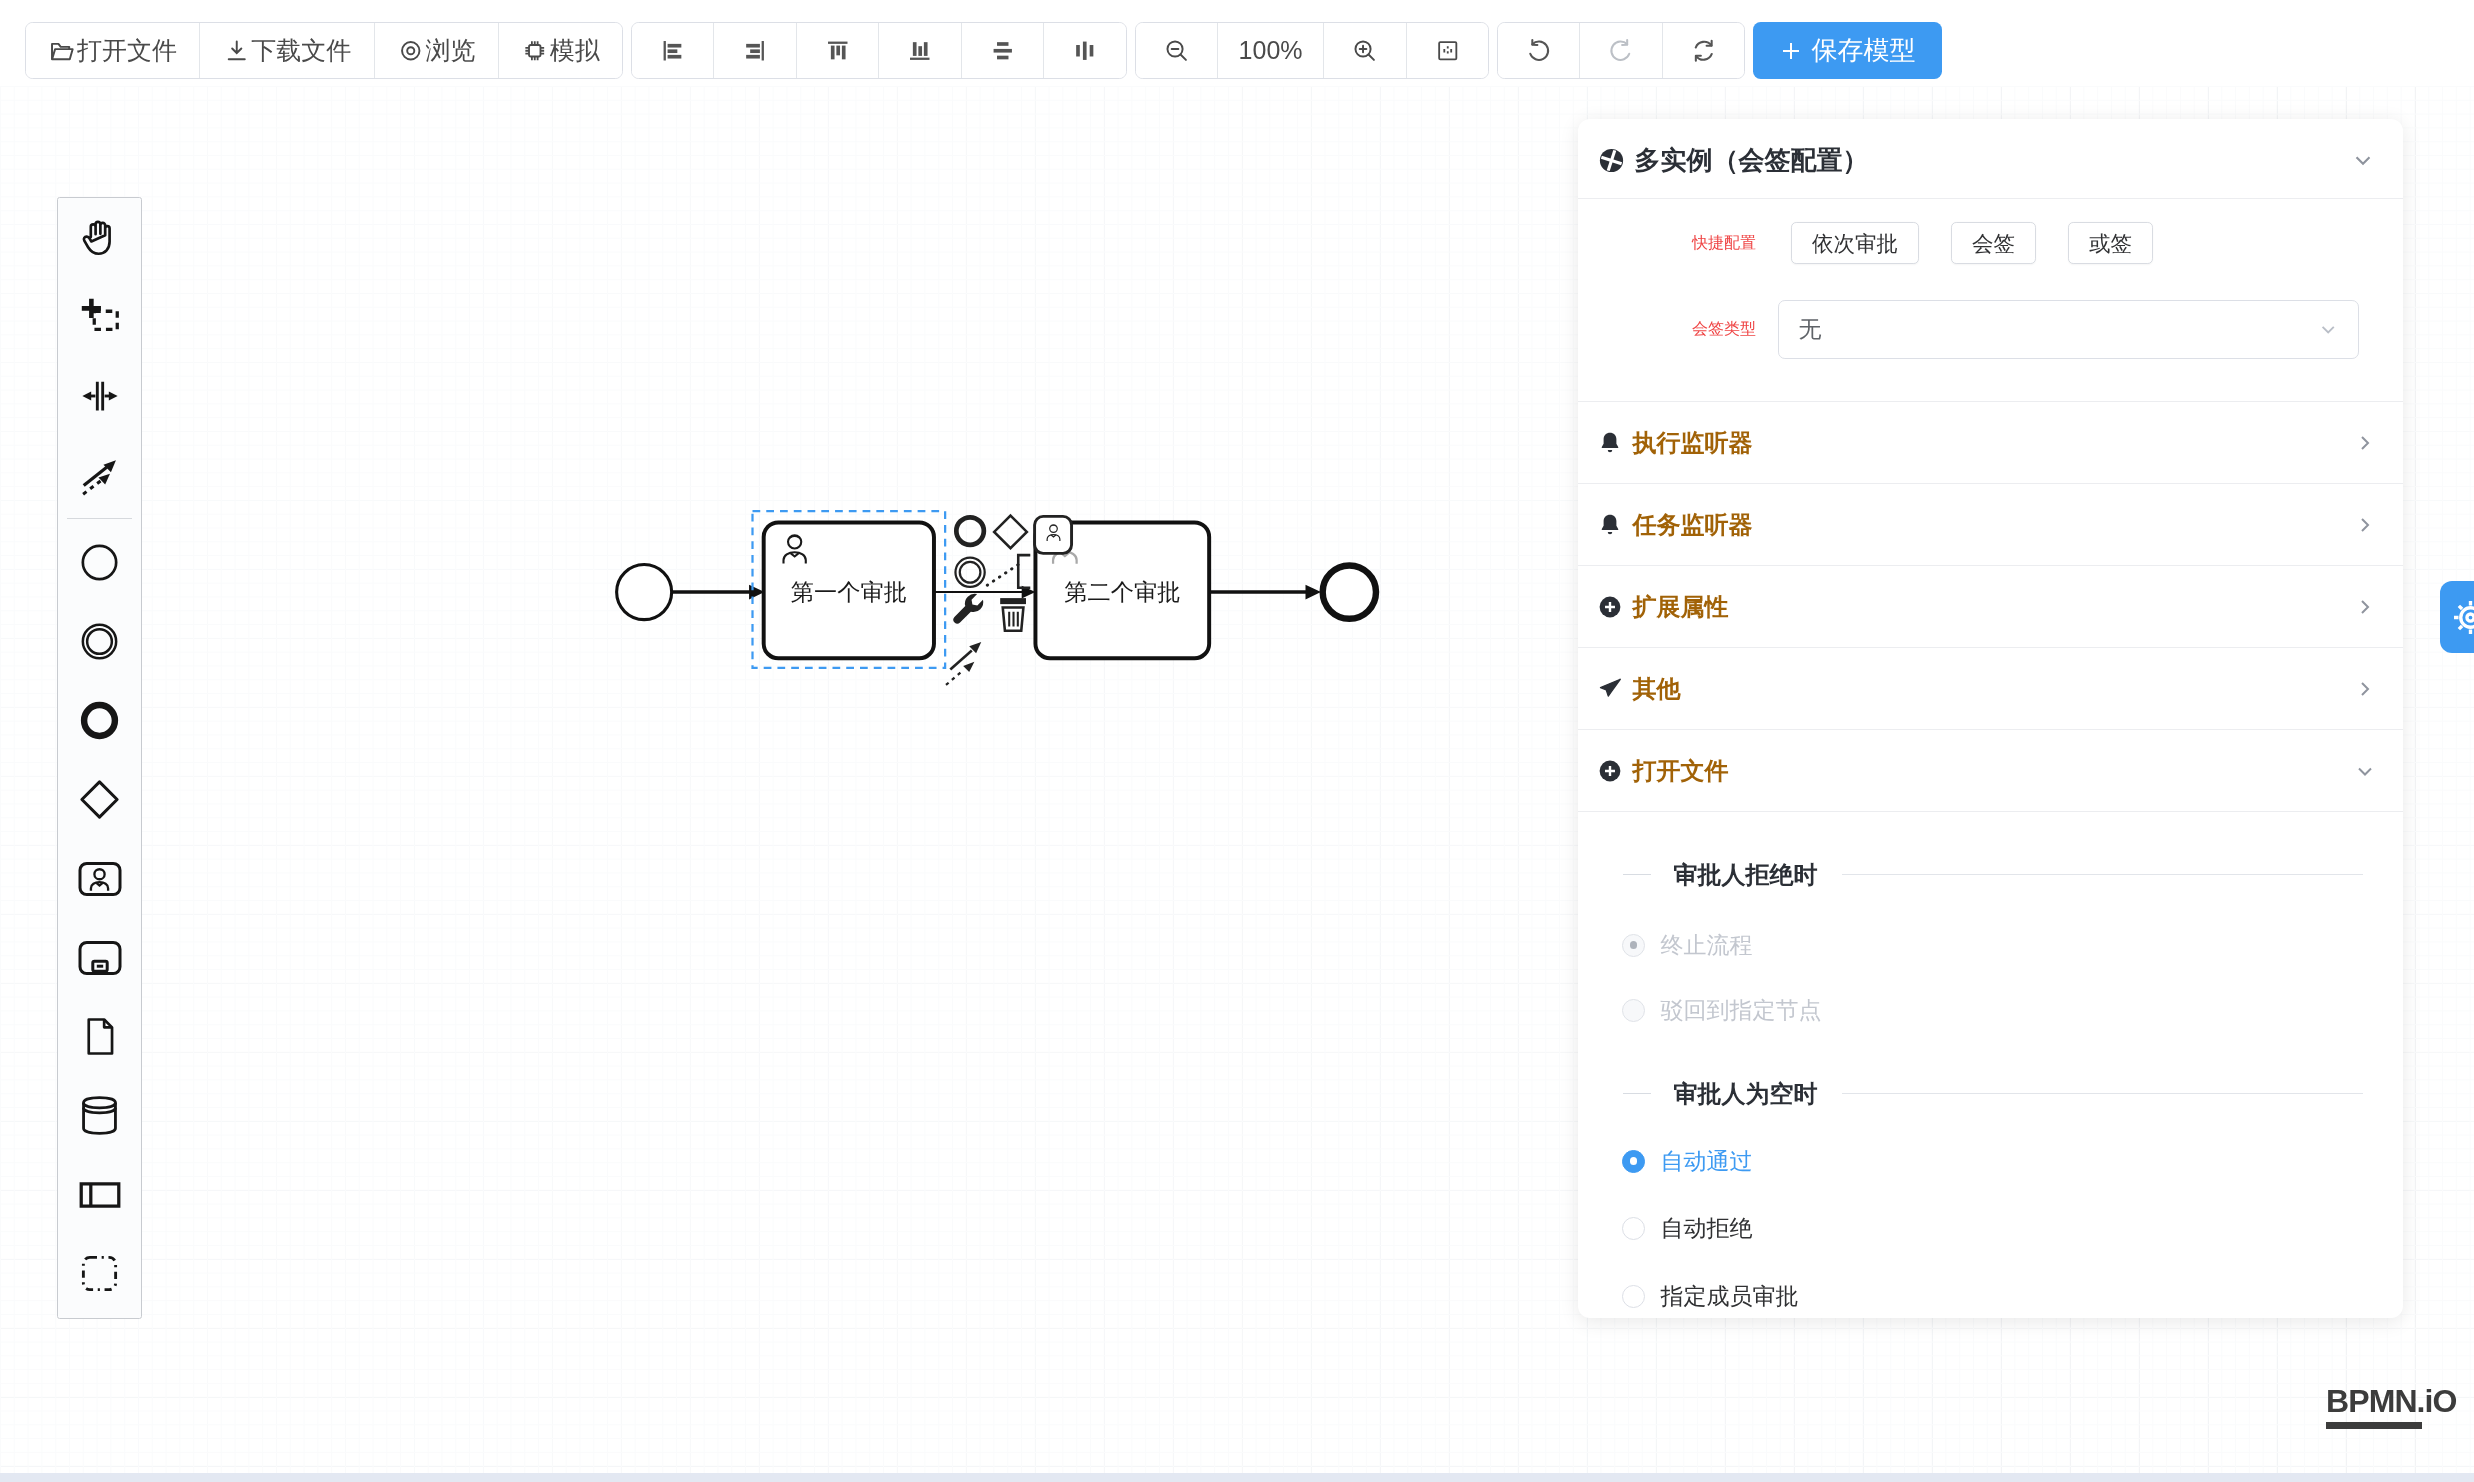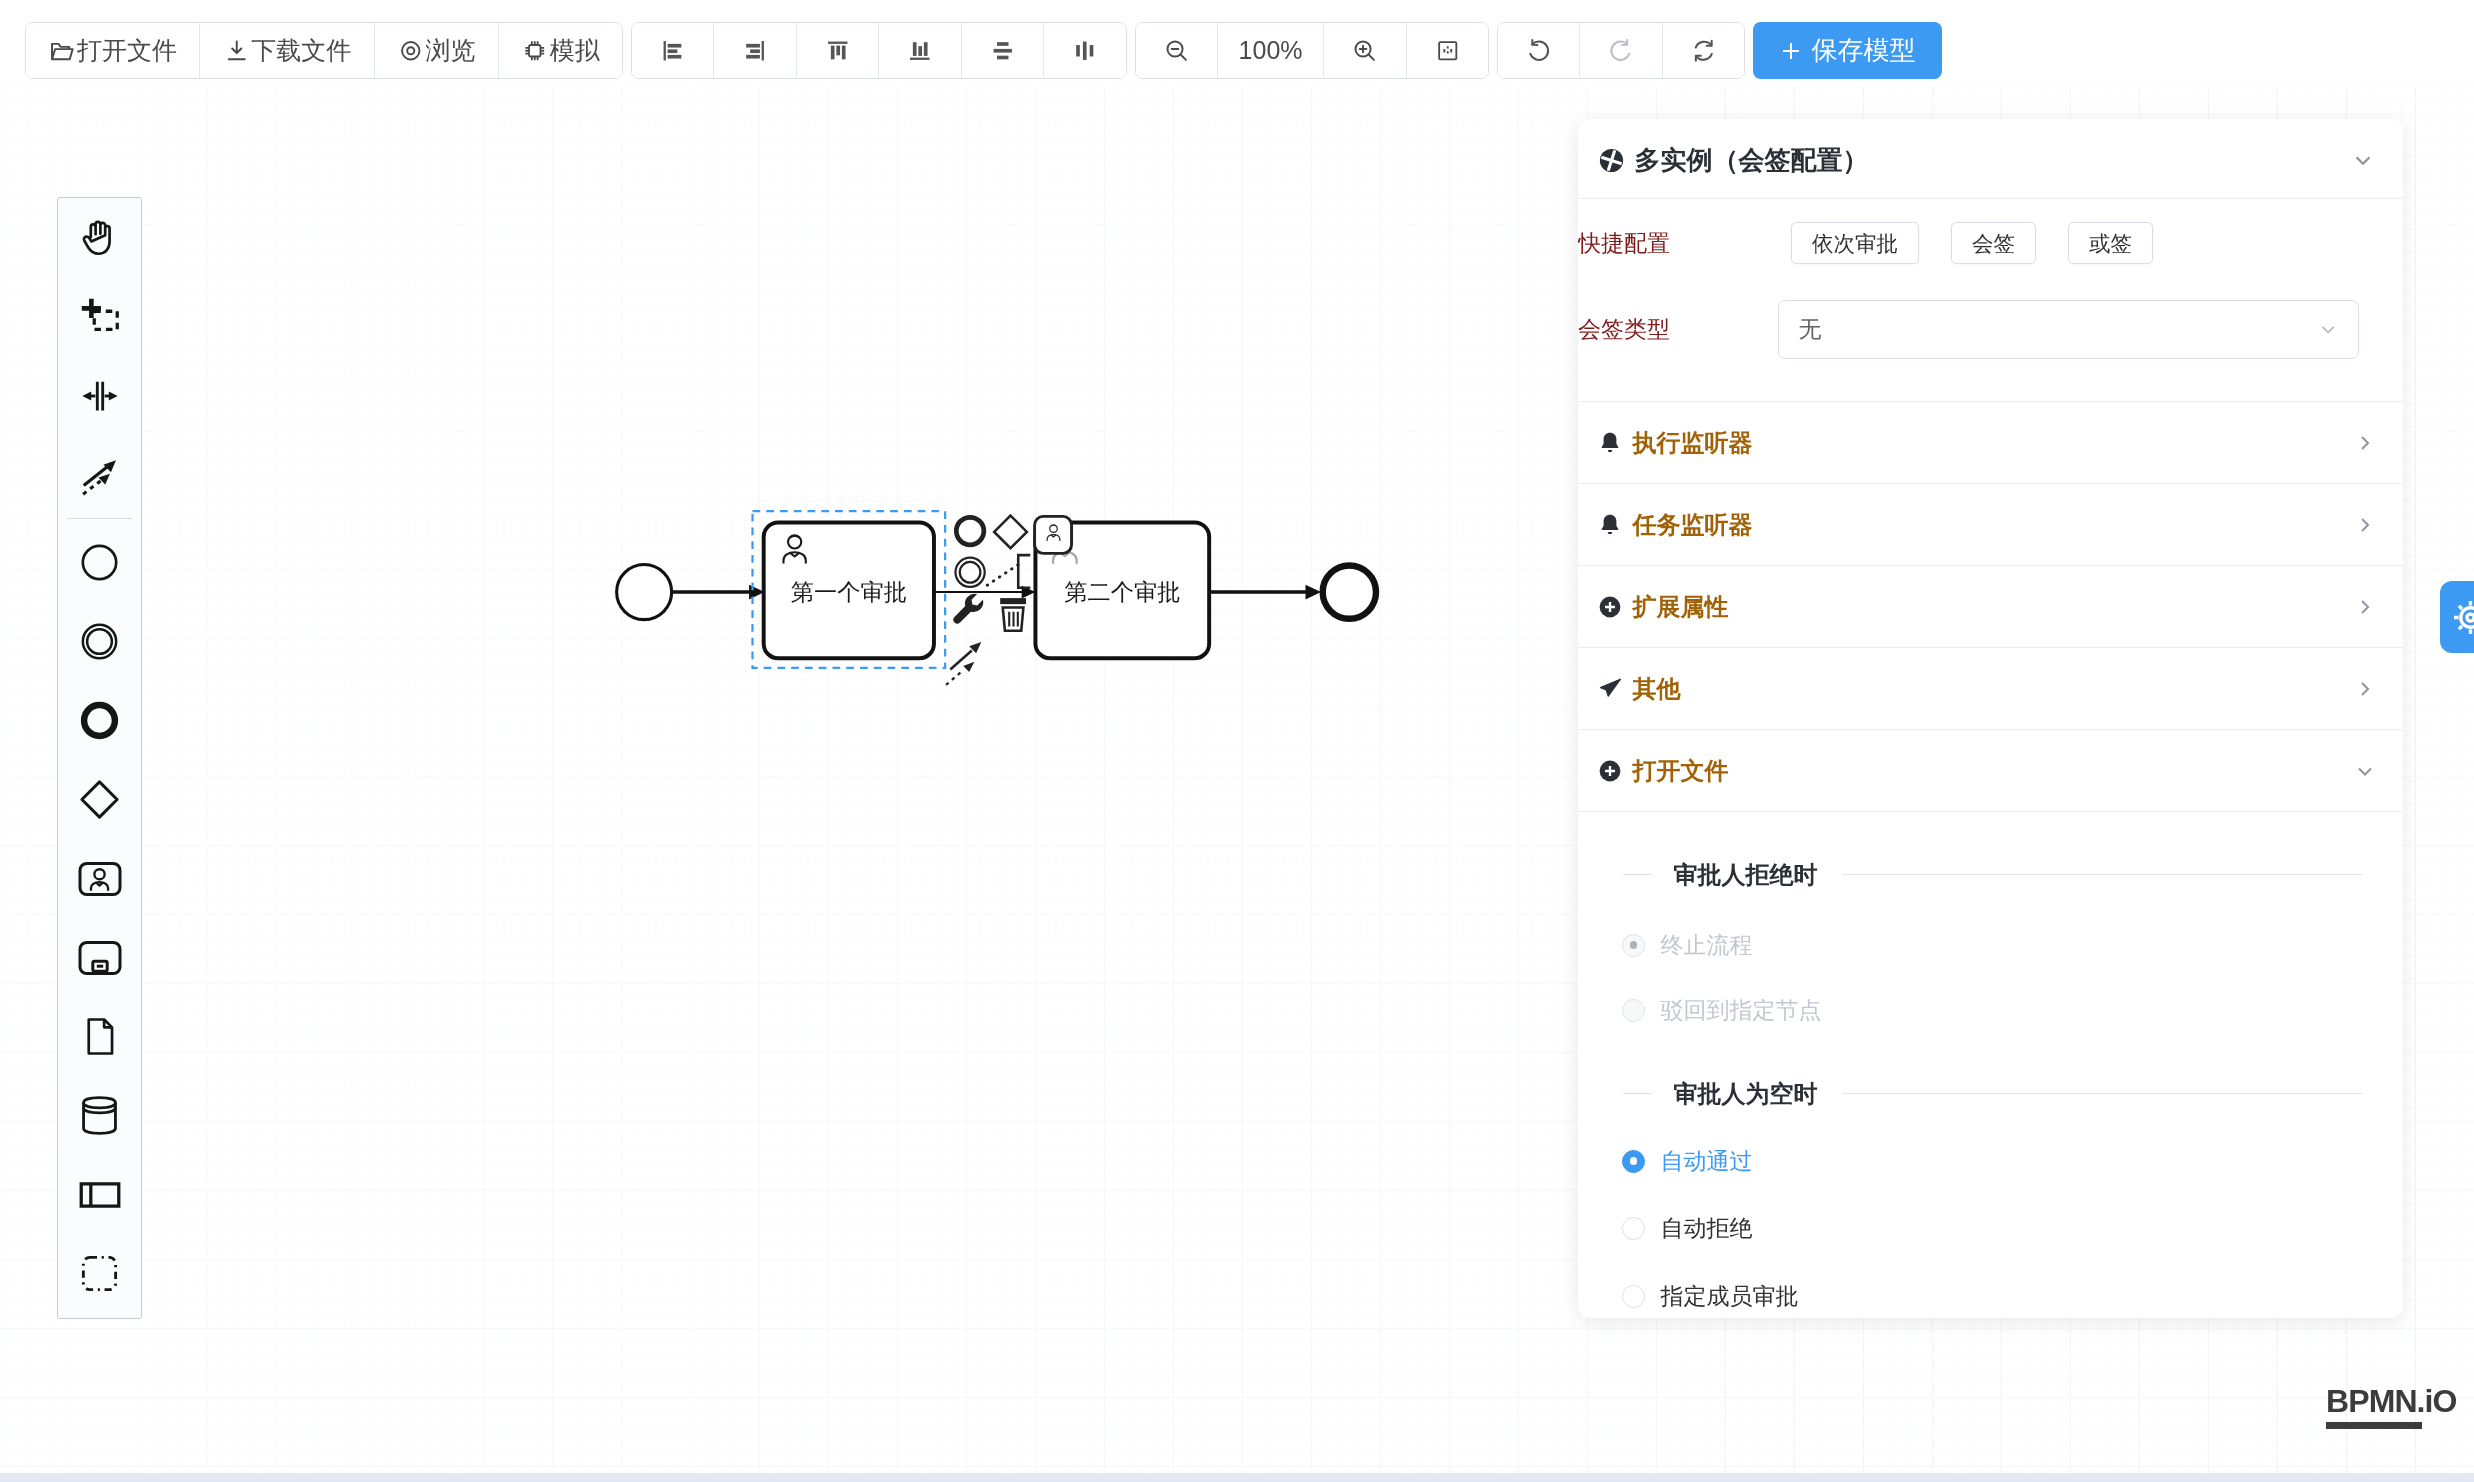--- a/index.html
+++ b/index.html
@@ -56,21 +56,21 @@
     background:#fff; border-radius:12px; box-shadow:0 3.4px 20.6px rgba(0,0,0,.09);
     z-index:25; overflow:hidden;
   }
   .panel-abs { position:absolute; left:0; right:0; }
   .panel-header { top:13.8px; height:55px; display:flex; align-items:center; padding:0 27.5px 0 19px; cursor:pointer;text-align:right; }
   .panel-title { font-size:26px; font-weight:700; color:#2b2f36; margin-left:8.6px; }
   .hdr-divider { top:79px; height:0.9px; background:#ecedf0; }
   .form-row { display:flex; align-items:center; }
   .row-quick { top:93px; height:62px; }
   .row-select { top:172px; height:77px; }
-  .form-label { width:178px; text-align:left; font-size:23px; color:#7f1d1d; flex:none; }
+  .form-label { width:178px; text-align:right; font-size:16px; color:#ef4444; flex:none; }
   .quick-btns { display:flex; gap:32px; margin-left:35px; }
   .quick-btn {
     background:#fff; border:0.9px solid #d9dce2; border-radius:5.2px; height:42px;
     padding:0 20px; font-size:21.5px; color:#303133; display:flex; align-items:center; cursor:pointer;
     box-shadow:0 0.9px 1.7px rgba(0,0,0,.04);
   }
   .select-box {
     margin-left:22.4px; width:581px; height:59px; border:0.9px solid #dcdfe6; border-radius:6.9px;
     display:flex; align-items:center; padding:0 19px; cursor:pointer; background:#fff;
   }

